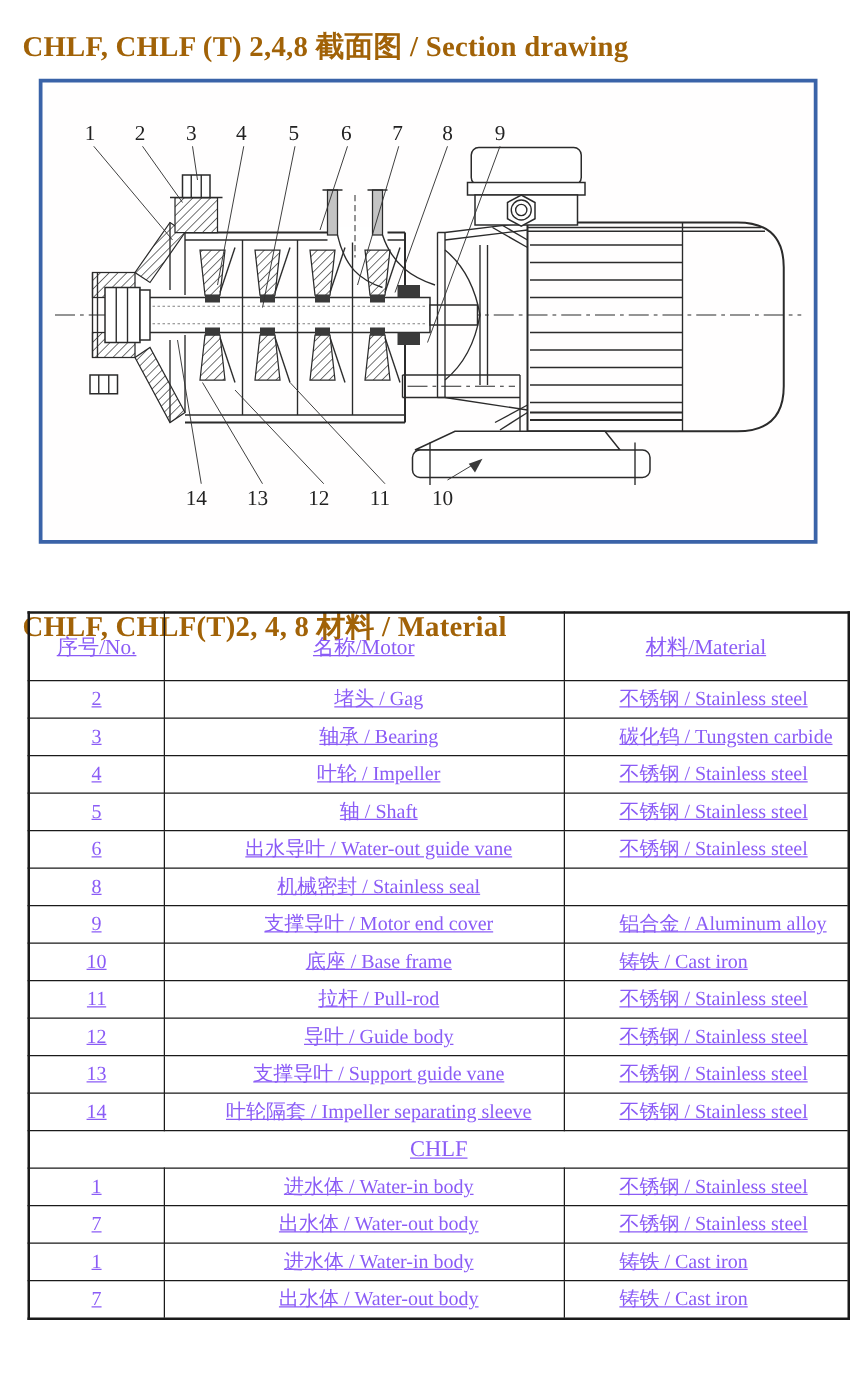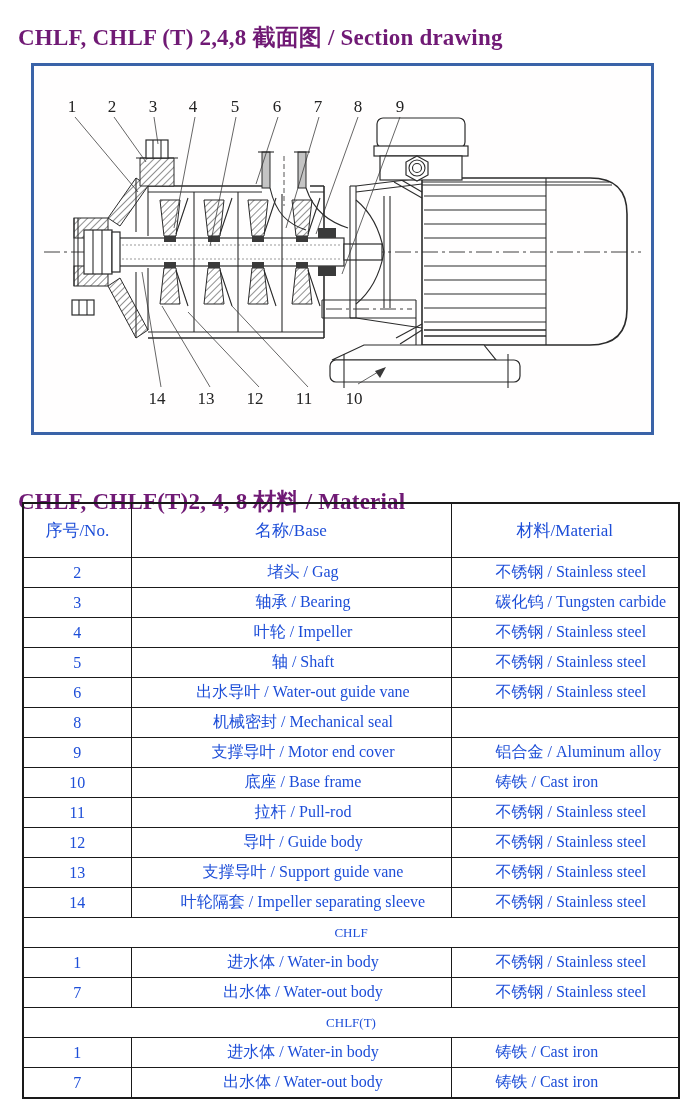--- a/index.html
+++ b/index.html
@@ -1,20 +1,20 @@
 <!DOCTYPE html>
 <html><head>
 <meta charset="utf-8">
 <style>
   html,body{margin:0;padding:0;}
   body{
     width:690px;height:1112px;position:relative;background:#ffffff;
     font-family:"Liberation Serif","DejaVu Serif",serif;color:#111;
   }
-  .title{position:absolute;left:18px;font-size:23px;letter-spacing:.2px;color:#701a75;white-space:nowrap;}
+  .title{position:absolute;left:18px;font-size:23px;letter-spacing:.2px;color:#a16207;white-space:nowrap;}
   .title .cn{font-weight:bold;font-family:"Liberation Sans","DejaVu Sans",sans-serif;}
   #title-section{top:7px;}
   #title-material{top:467px;}
 
   .drawing-frame{
     position:absolute;left:31px;top:63px;width:617px;height:366px;
     border:3px solid #3a63a8;background:#fffefe;
   }
 
   
@@ -25,36 +25,36 @@
   .ht{fill:url(#hatch);stroke:#2b2b2b;stroke-width:1;}
   .gr{fill:#c4c4c4;stroke:#2b2b2b;stroke-width:1;}
   .dk{fill:#3a3a3a;stroke:none;}
   .cl{stroke:#2b2b2b;stroke-width:.9;stroke-dasharray:16 4 3 4;fill:none;}
   .dsh{stroke:#2b2b2b;stroke-width:.8;stroke-dasharray:5 3;fill:none;}
   .dot{stroke:#555;stroke-width:.6;stroke-dasharray:2 2;fill:none;}
   text.callout{font:17px "Liberation Serif","DejaVu Serif",serif;fill:#222;text-anchor:middle;}
 
   
   .material-table{
-    position:absolute;left:22px;top:502px;width:656px;
+    position:absolute;left:22px;top:489px;width:656px;
     border-collapse:collapse;table-layout:fixed;
-    font-size:16px;color:#1d4ed8;
+    font-size:16px;color:#8b5cf6;text-decoration:underline;
   }
   .material-table th,.material-table td{
     border:1px solid #1a1a1a;height:29px;padding:0;overflow:hidden;white-space:nowrap;
   }
   .material-table{border:2px solid #1a1a1a;}
   .material-table th{font-weight:normal;font-size:17px;height:53px;text-align:center;}
   .col-no{width:108px;}
   .col-name{width:320px;}
   .col-mat{width:228px;}
   td.c-no{text-align:center;}
   td.c-name{text-align:center;padding-left:24px;}
   td.c-mat{text-align:left;padding-left:44px;}
-  td.section-row{text-align:center;font-size:13px;}
+  td.section-row{text-align:center;font-size:18px;}
 </style>
 </head>
 <body>
 
 <h1 class="title" id="title-section"><span>CHLF, CHLF (T) 2,4,8 </span><span class="cn">截面图</span><span> / Section drawing</span></h1>
 
 <div class="drawing-frame">
 <svg width="617" height="366" viewBox="0 0 617 366">
   <defs>
     <pattern id="hatch" patternUnits="userSpaceOnUse" width="5" height="5" patternTransform="rotate(45)">
@@ -255,21 +255,21 @@
 
 <table class="material-table">
   <colgroup>
       <col class="col-no">
       <col class="col-name">
       <col class="col-mat">
     </colgroup>
   <thead>
     <tr>
       <th>序号/No.</th>
-      <th>名称/Base</th>
+      <th>名称/Motor</th>
       <th>材料/Material</th>
     </tr>
   </thead>
   <tbody>
     <tr>
         <td class="c-no">2</td>
         <td class="c-name">堵头 / Gag</td>
         <td class="c-mat">不锈钢 / Stainless steel</td>
       </tr>
     <tr>
@@ -287,21 +287,21 @@
         <td class="c-name">轴 / Shaft</td>
         <td class="c-mat">不锈钢 / Stainless steel</td>
       </tr>
     <tr>
         <td class="c-no">6</td>
         <td class="c-name">出水导叶 / Water-out guide vane</td>
         <td class="c-mat">不锈钢 / Stainless steel</td>
       </tr>
     <tr>
         <td class="c-no">8</td>
-        <td class="c-name">机械密封 / Mechanical seal</td>
+        <td class="c-name">机械密封 / Stainless seal</td>
         <td class="c-mat"></td>
       </tr>
     <tr>
         <td class="c-no">9</td>
         <td class="c-name">支撑导叶 / Motor end cover</td>
         <td class="c-mat">铝合金 / Aluminum alloy</td>
       </tr>
     <tr>
         <td class="c-no">10</td>
         <td class="c-name">底座 / Base frame</td>
@@ -334,23 +334,20 @@
         <td class="c-no">1</td>
         <td class="c-name">进水体 / Water-in body</td>
         <td class="c-mat">不锈钢 / Stainless steel</td>
       </tr>
     <tr>
         <td class="c-no">7</td>
         <td class="c-name">出水体 / Water-out body</td>
         <td class="c-mat">不锈钢 / Stainless steel</td>
       </tr>
     <tr>
-        <td class="section-row" colspan="3">CHLF(T)</td>
-      </tr>
-    <tr>
         <td class="c-no">1</td>
         <td class="c-name">进水体 / Water-in body</td>
         <td class="c-mat">铸铁 / Cast iron</td>
       </tr>
     <tr>
         <td class="c-no">7</td>
         <td class="c-name">出水体 / Water-out body</td>
         <td class="c-mat">铸铁 / Cast iron</td>
       </tr>
   </tbody>

